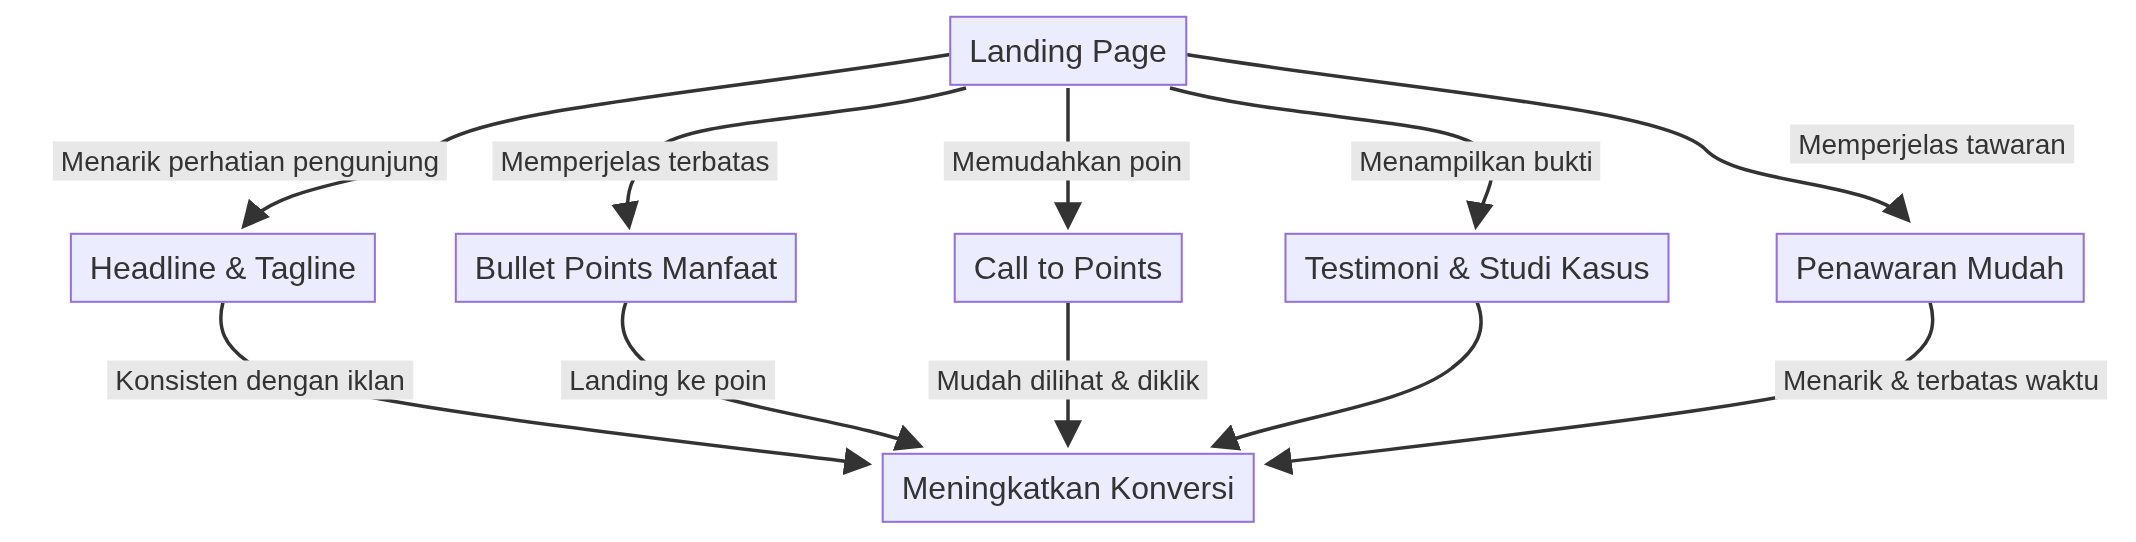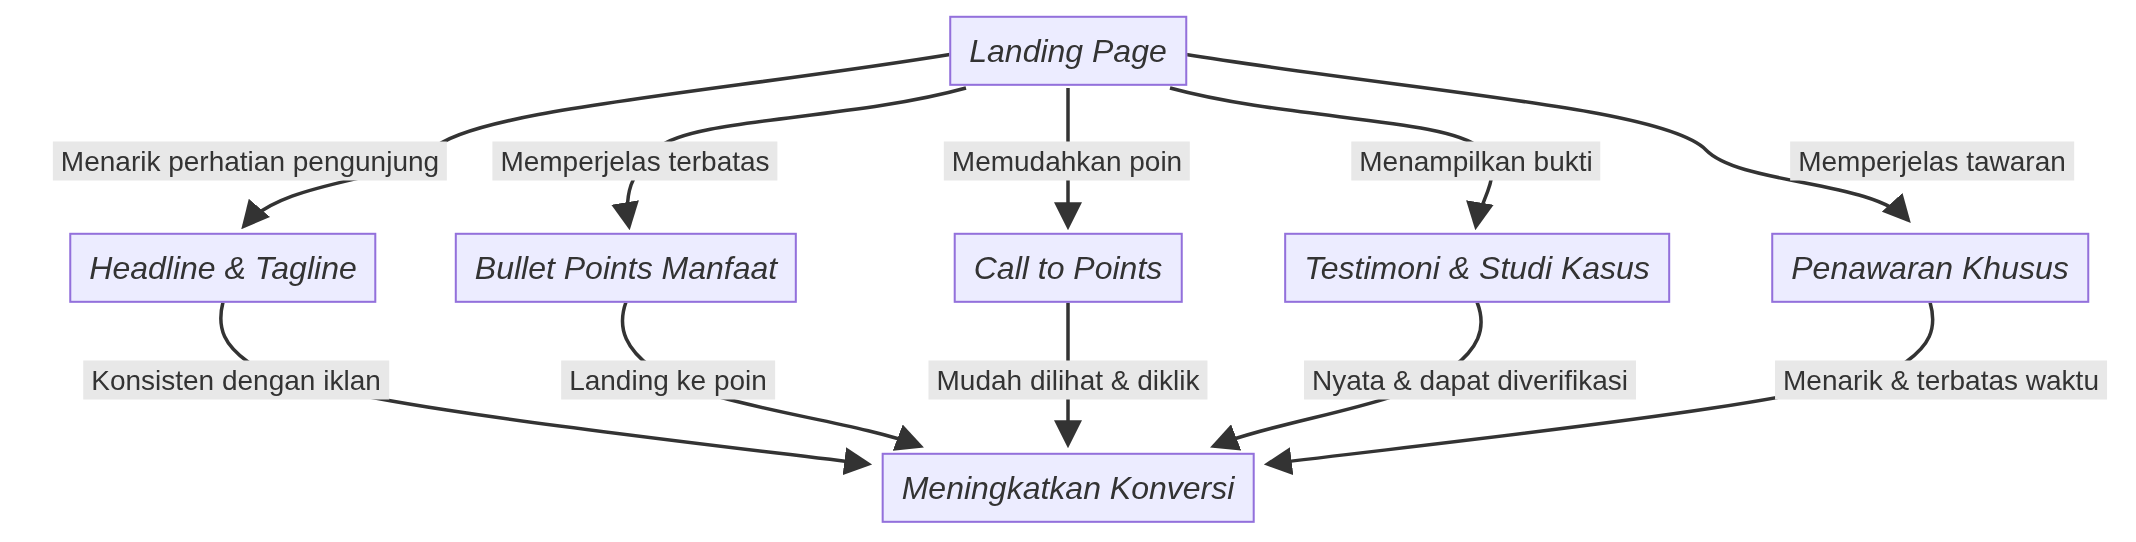--- a/index.html
+++ b/index.html
@@ -25,21 +25,20 @@
     z-index: 2;
     background: var(--node-fill, #ECECFF);
     border: 2.5px solid var(--node-border, #9370DB);
     color: var(--text-color, #333333);
     font-size: 32px;
     line-height: 1.2;
     padding: 14px 18px;
     white-space: nowrap;
     text-align: left;
     box-sizing: border-box;
-    font-style: italic;
   }
   .edge-label {
     position: absolute;
     transform: translate(-50%, -50%);
     z-index: 2;
     background: var(--label-bg, #e8e8e8);
     color: var(--text-color, #333333);
     font-size: 28px;
     line-height: 1.25;
     padding: 2px 8px;
@@ -70,29 +69,28 @@
     <path class="edge" d="M 1477,302 C 1488,330 1476,350 1452,368 C 1404,406 1286,418 1214,446" marker-end="url(#arrow)"></path>
     <path class="edge" d="M 1930,302 C 1938,330 1928,346 1906,362 C 1854,400 1496,436 1268,464" marker-end="url(#arrow)"></path>
   </svg>
 
   <div class="node" style="left:1068px; top:51px">Landing Page</div>
 
   <div class="node" style="left:223px; top:268px">Headline &amp; Tagline</div>
   <div class="node" style="left:626px; top:268px">Bullet Points Manfaat</div>
   <div class="node" style="left:1068px; top:268px">Call to Points</div>
   <div class="node" style="left:1477px; top:268px">Testimoni &amp; Studi Kasus</div>
-  <div class="node" style="left:1930px; top:268px">Penawaran Khusus</div>
+  <div class="node" style="left:1930px; top:268px">Penawaran Mudah</div>
 
   <div class="node" style="left:1068px; top:488px">Meningkatkan Konversi</div>
 
   <div class="edge-label" style="left:250px; top:161px">Menarik perhatian pengunjung</div>
   <div class="edge-label" style="left:635px; top:161px">Memperjelas terbatas</div>
   <div class="edge-label" style="left:1067px; top:161px">Memudahkan poin</div>
   <div class="edge-label" style="left:1476px; top:161px">Menampilkan bukti</div>
-  <div class="edge-label" style="left:1932px; top:161px">Memperjelas tawaran</div>
+  <div class="edge-label" style="left:1932px; top:144px">Memperjelas tawaran</div>
 
-  <div class="edge-label" style="left:236px; top:380px">Konsisten dengan iklan</div>
+  <div class="edge-label" style="left:260px; top:380px">Konsisten dengan iklan</div>
   <div class="edge-label" style="left:668px; top:380px">Landing ke poin</div>
   <div class="edge-label" style="left:1068px; top:380px">Mudah dilihat &amp; diklik</div>
-  <div class="edge-label" style="left:1470px; top:380px">Nyata &amp; dapat diverifikasi</div>
   <div class="edge-label" style="left:1941px; top:380px">Menarik &amp; terbatas waktu</div>
 
 </div>
 
 </body></html>

